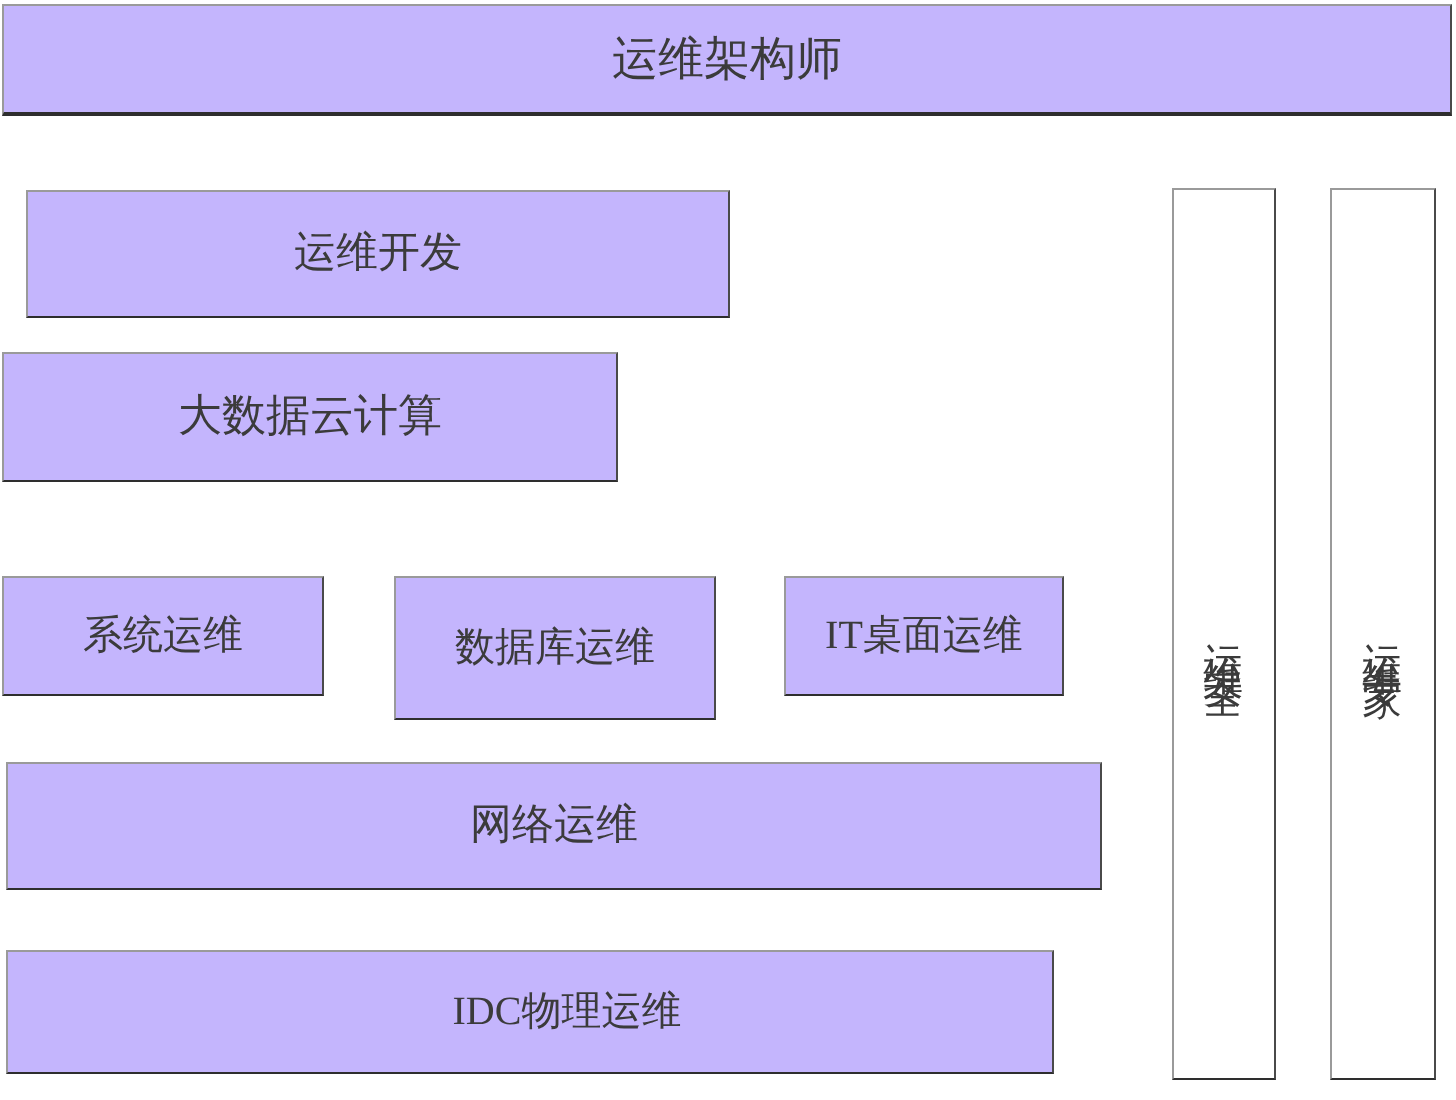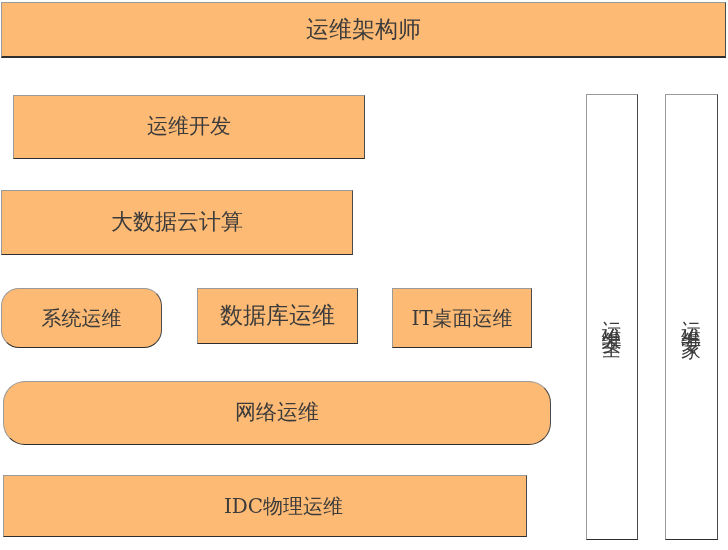--- a/index.html
+++ b/index.html
@@ -21,42 +21,43 @@
     left: 0;
     top: 0;
     width: 728px;
     height: 550px;
   }
 
   
   .box {
     position: absolute;
     box-sizing: border-box;
-    background: #fdba74;
+    background: #c4b5fd;
     border: 1px solid #9a9a9a;
     border-bottom-color: #2e2e2e;
     border-right-color: #4a4a4a;
     display: flex;
     align-items: center;
     justify-content: center;
     text-align: center;
     line-height: 1.1;
     white-space: nowrap;
+    font-family: Liberation Serif, serif;
   }
 
   
   .banner        { left: 1px;   top: 2px;   width: 725px; height: 56px;  font-size: 23px; border-bottom-width: 2px; }
   .row-devops    { left: 1px;   top: 95px;  width: 352px; height: 64px;  font-size: 21px; margin-left: 12px; }
-  .row-bigdata   { left: 1px;   top: 190px; width: 352px; height: 65px;  font-size: 22px; }
+  .row-bigdata   { left: 1px;   top: 176px; width: 308px; height: 65px;  font-size: 22px; }
 
-  .cell-sys      { left: 1px;   top: 288px; width: 161px; height: 60px;  font-size: 20px; border-radius: 18px; }
-  .cell-db       { left: 197px; top: 288px; width: 161px; height: 56px;  font-size: 23px; }
+  .cell-sys      { left: 1px;   top: 288px; width: 161px; height: 60px;  font-size: 20px; }
+  .cell-db       { left: 197px; top: 288px; width: 161px; height: 72px;  font-size: 20px; }
   .cell-itdesk   { left: 392px; top: 288px; width: 140px; height: 60px;  font-size: 20px; }
 
-  .row-network   { left: 3px;   top: 381px; width: 548px; height: 64px;  font-size: 21px; border-radius: 22px; }
+  .row-network   { left: 3px;   top: 381px; width: 548px; height: 64px;  font-size: 21px; }
   .row-idc       { left: 3px;   top: 475px; width: 524px; height: 62px;  font-size: 20px; padding-left: 37px; }
 
   
   .col {
     position: absolute;
     box-sizing: border-box;
     background: #ffffff;
     border: 1px solid #9a9a9a;
     border-bottom-color: #2e2e2e;
     border-right-color: #4a4a4a;

